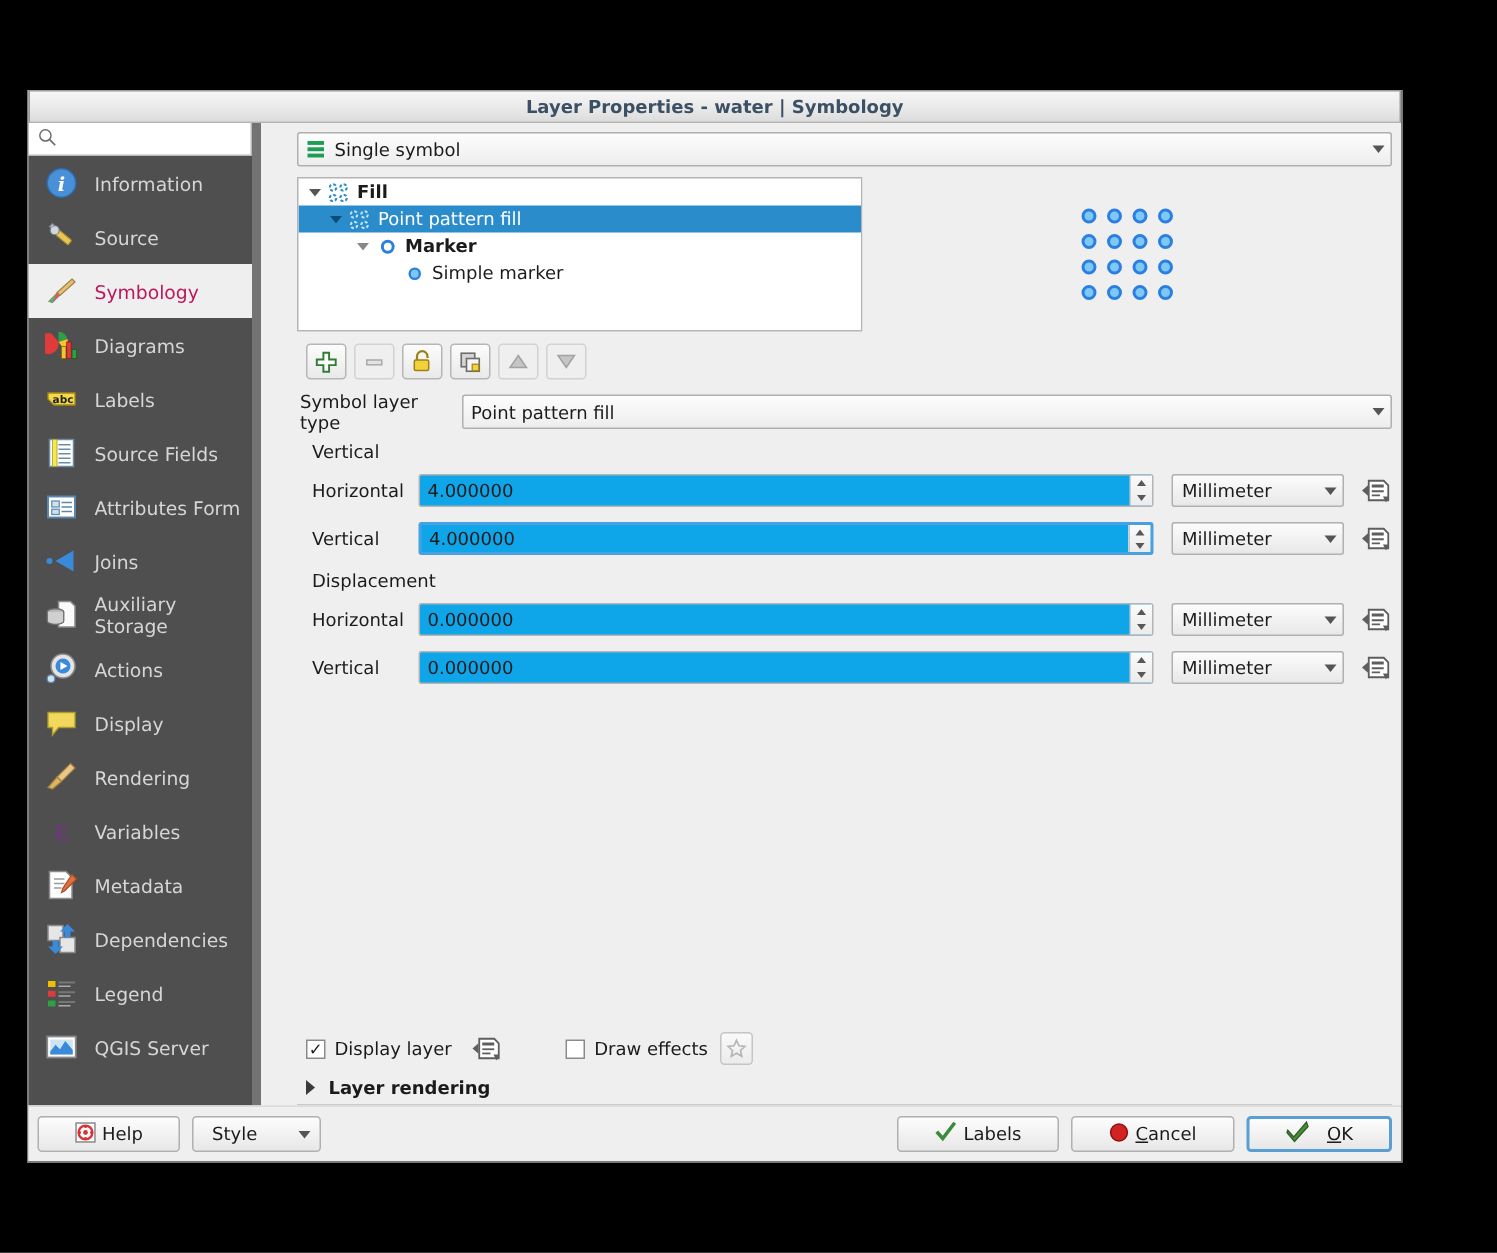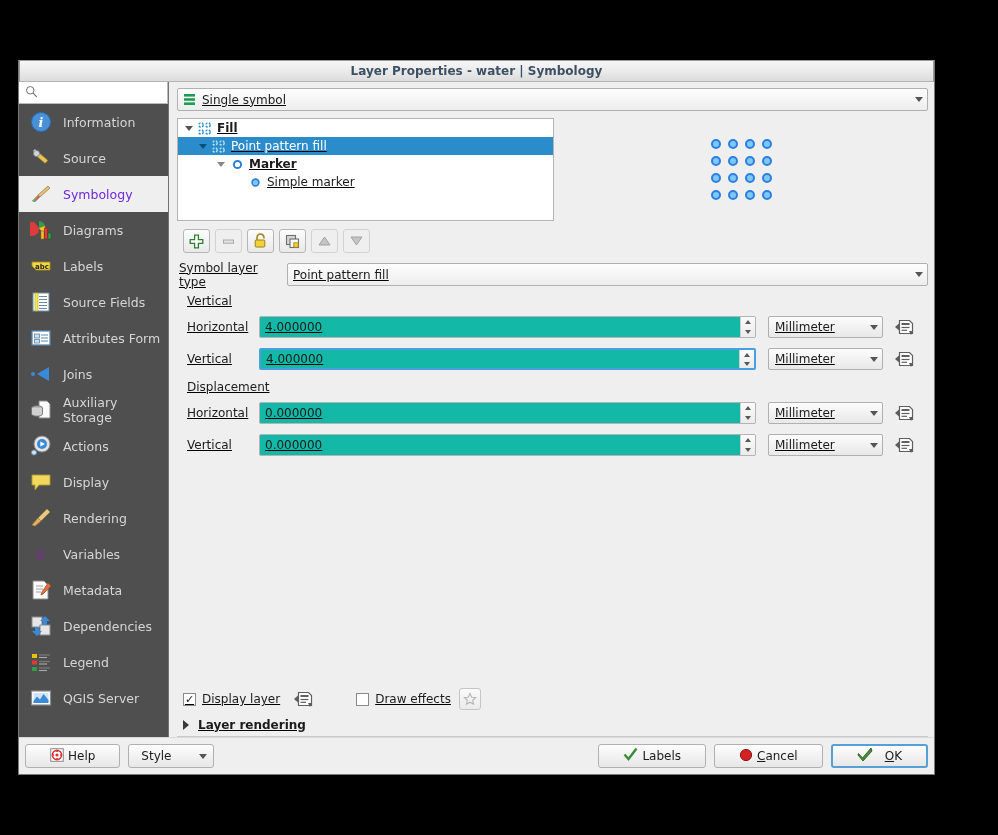--- a/index.html
+++ b/index.html
@@ -59,36 +59,35 @@
     background: transparent;
   }
   .sb-item {
     height: 36px;
     display: flex; align-items: center;
     padding-left: 10px;
     color: #d6d6d6;
     font-size: 12.5px;
     cursor: default;
   }
-  .sb-item.active { background: #efefef; color: #6d28d9; }
+  .sb-item.active { background: #efefef; color: #be185d; }
   .sb-icon {
     width: 24px; height: 24px;
     margin-right: 10px;
     flex: 0 0 auto;
     display: flex; align-items: center; justify-content: center;
   }
 
   
   #main {
     flex: 1; min-width: 0;
     background: #efefef;
     display: flex; flex-direction: column;
-    padding: 6px 6px 0 8px;
-    border-left: 1px solid #737373;
-    text-decoration: underline;
+    padding: 6px 6px 0 24px;
+    border-left: 6px solid #737373;
   }
 
   
   .combo {
     height: 23px;
     background: linear-gradient(to bottom,#fdfdfd,#ededed);
     border: 1px solid #b0b0b0;
     border-radius: 2px;
     display: flex; align-items: center;
     padding: 0 4px 0 5px;
@@ -168,21 +167,21 @@
   
   #form { padding-left: 2px; }
   .frow { display: flex; align-items: center; height: 29px; }
   .frow.tall { height: 32px; }
   .flabel { font-size: 12px; color: #1b1b1b; }
   .section-title { font-size: 12px; color: #1b1b1b; padding: 5px 0 3px 8px; }
 
   .spinwrap {
     position: relative;
     display: flex; align-items: stretch;
-    background: #14b8a6;
+    background: #0ea5e9;
     border: 1px solid #b4b4b4;
     border-radius: 2px;
     height: 22px;
   }
   .spinwrap.focused { border: 2px solid #4a9fe0; }
   .spinwrap input {
     border: none; outline: none; flex: 1;
     font-family: "DejaVu Sans", "Liberation Sans", sans-serif;
     font-size: 12px; color: #1b1b1b;
     padding: 0 4px 0 5px;

